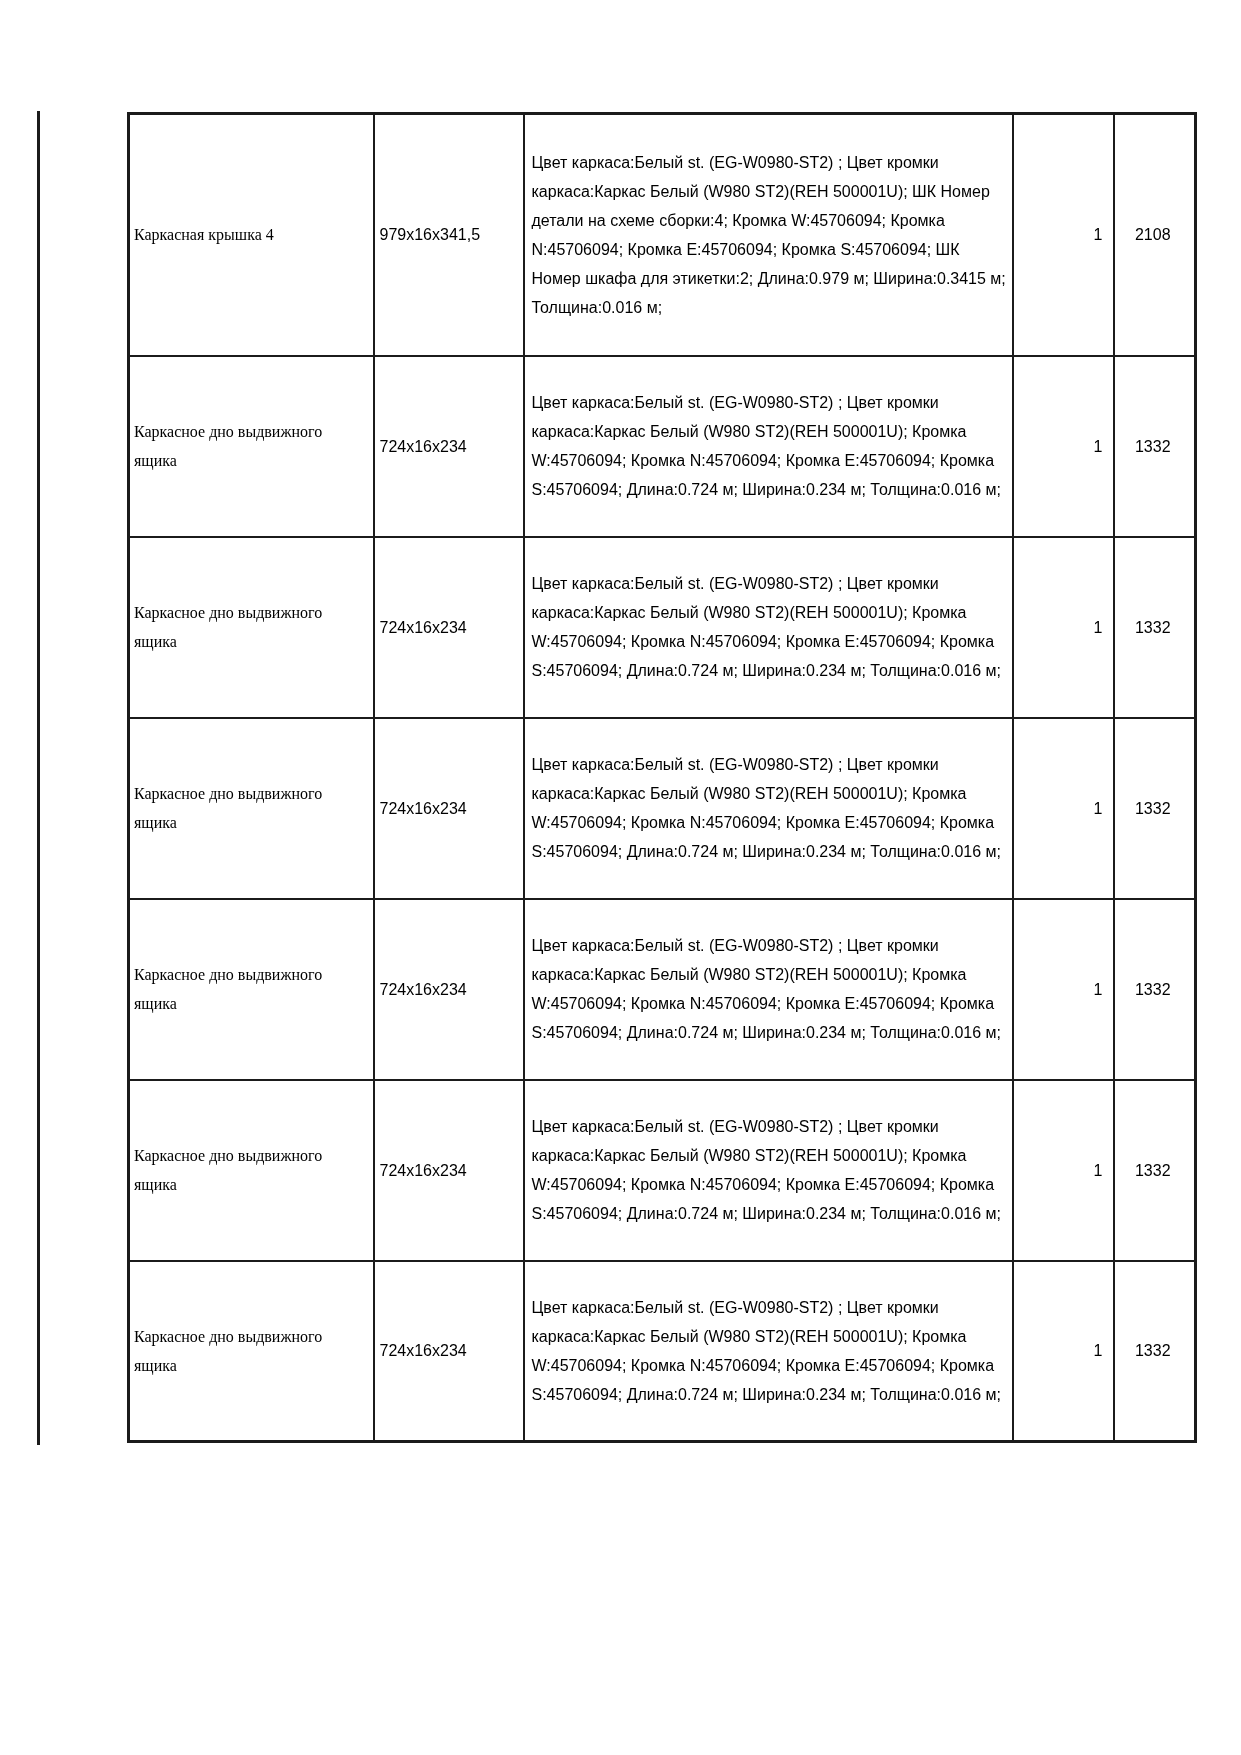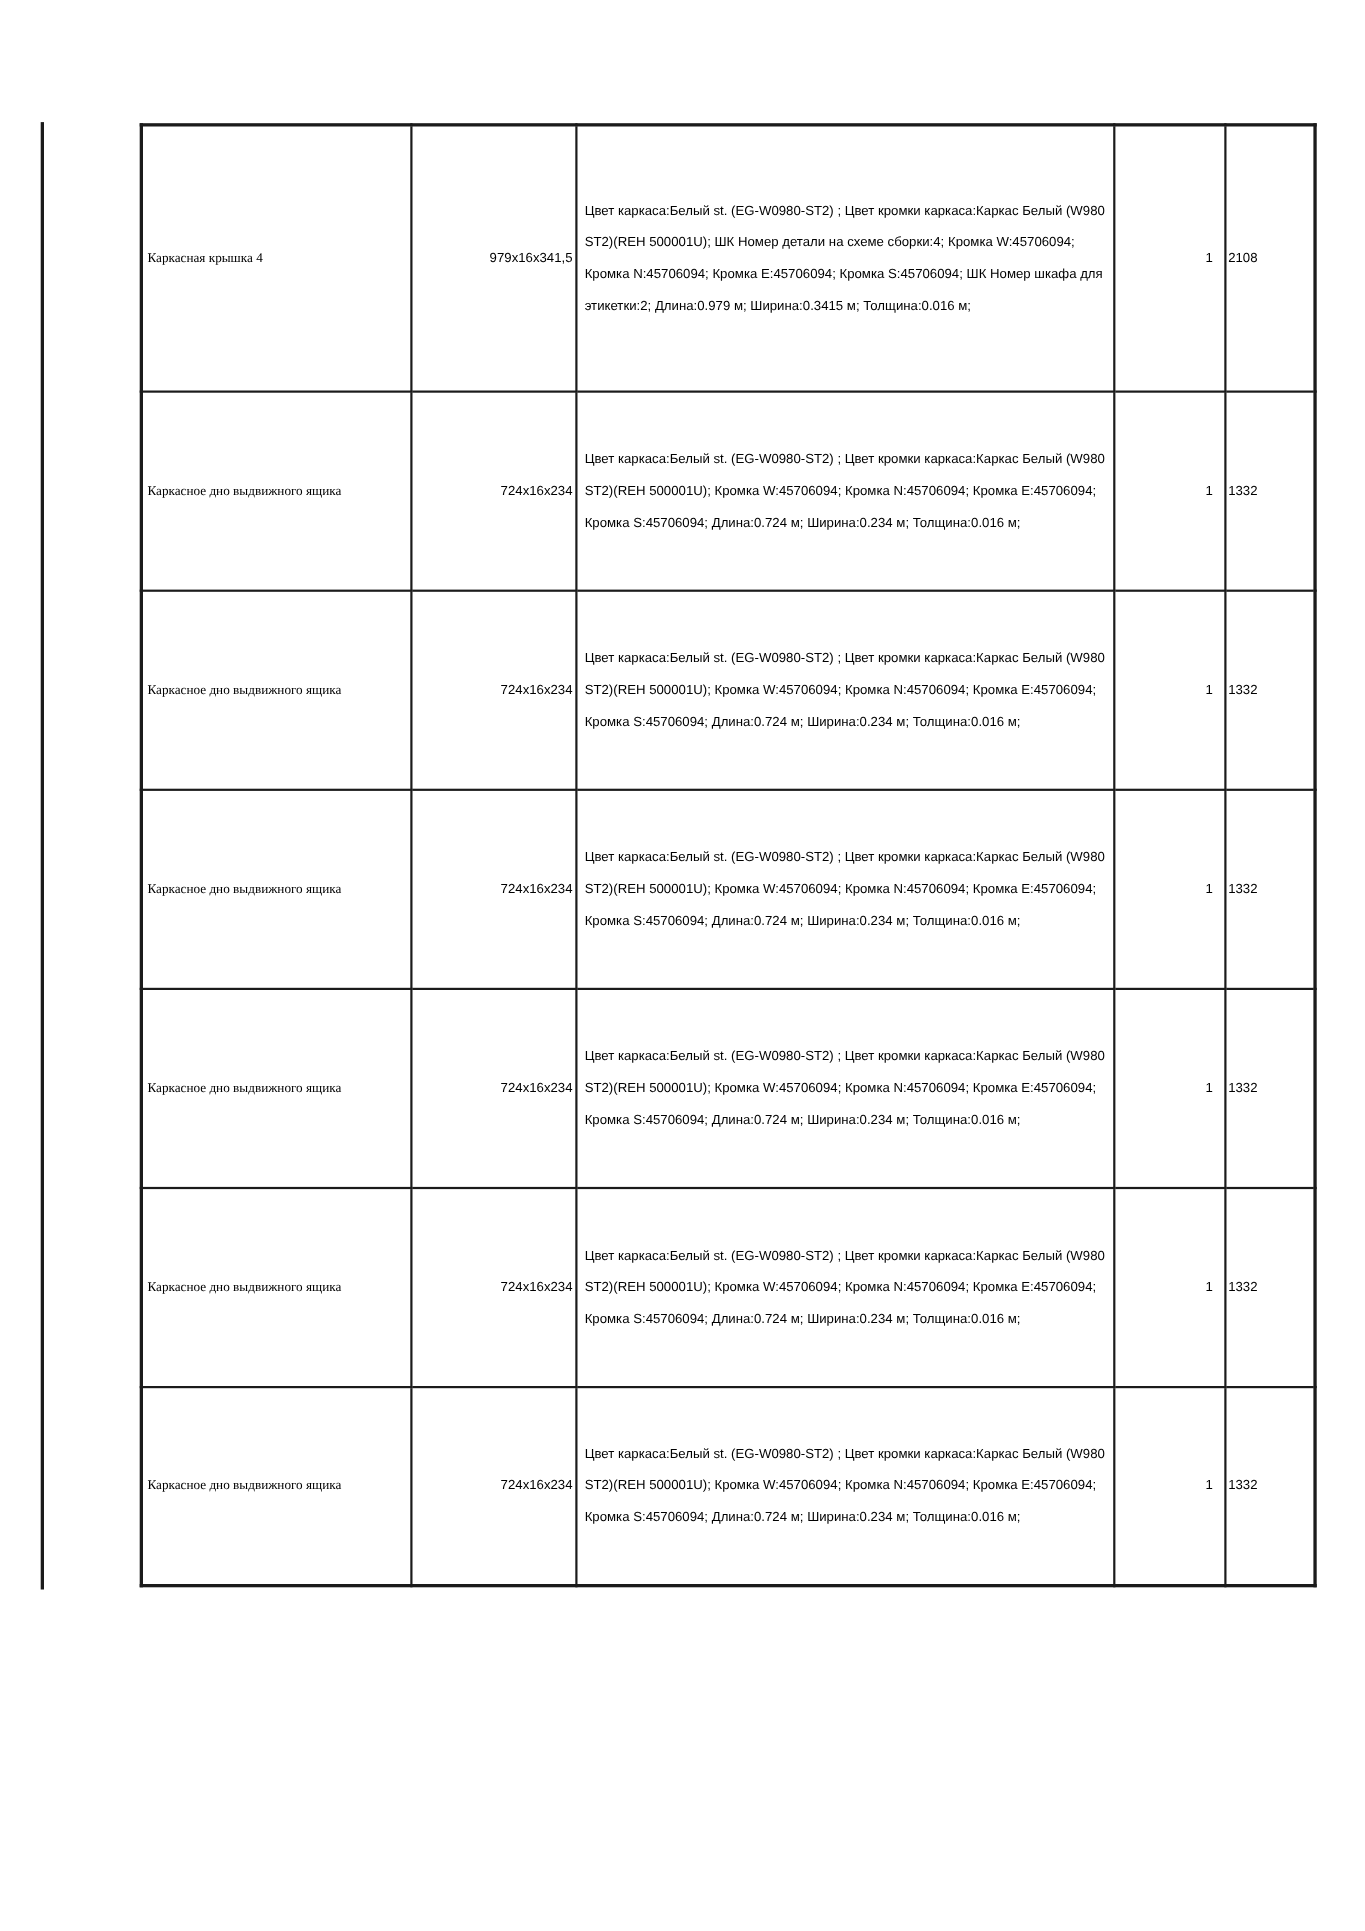--- a/index.html
+++ b/index.html
@@ -27,48 +27,48 @@
   }
   table.parts {
     border-collapse: collapse;
     table-layout: fixed;
     width: 1067px;
     border: 3px solid #1b1b1b;
   }
   table.parts td {
     border: 2px solid #1b1b1b;
     vertical-align: middle;
-    font-size: 12px;
+    font-size: 16px;
     line-height: 29px;
     overflow: hidden;
   }
   tr.row-tall  { height: 242px; }
   tr.row-std   { height: 181px; }
   td.cell-name {
     padding: 2px 4px 2px 4px;
     line-height: 33px;
     text-align: left;
     font-family: Liberation Serif, serif;
   }
   td.cell-dims {
     padding: 2px 2px 2px 5px;
-    text-align: right;
+    text-align: left;
     white-space: nowrap;
   }
   td.cell-desc {
     padding: 3px 4px 3px 7px;
     text-align: left;
   }
   td.cell-qty {
     padding: 2px 10px 2px 2px;
     text-align: right;
   }
   td.cell-price {
     padding: 2px 5px 2px 2px;
-    text-align: left;
+    text-align: center;
   }
 </style>
 </head>
 <body>
 
 <div class="page">
 
   <div class="change-bar"></div>
 
   <div class="parts-table-wrap">

